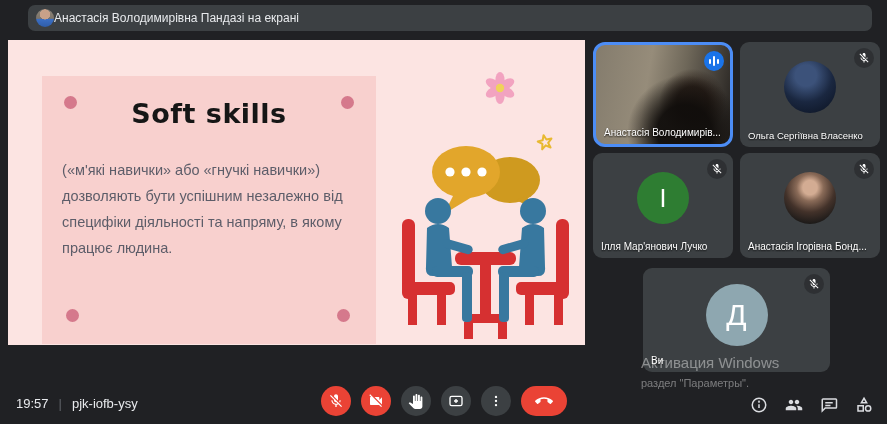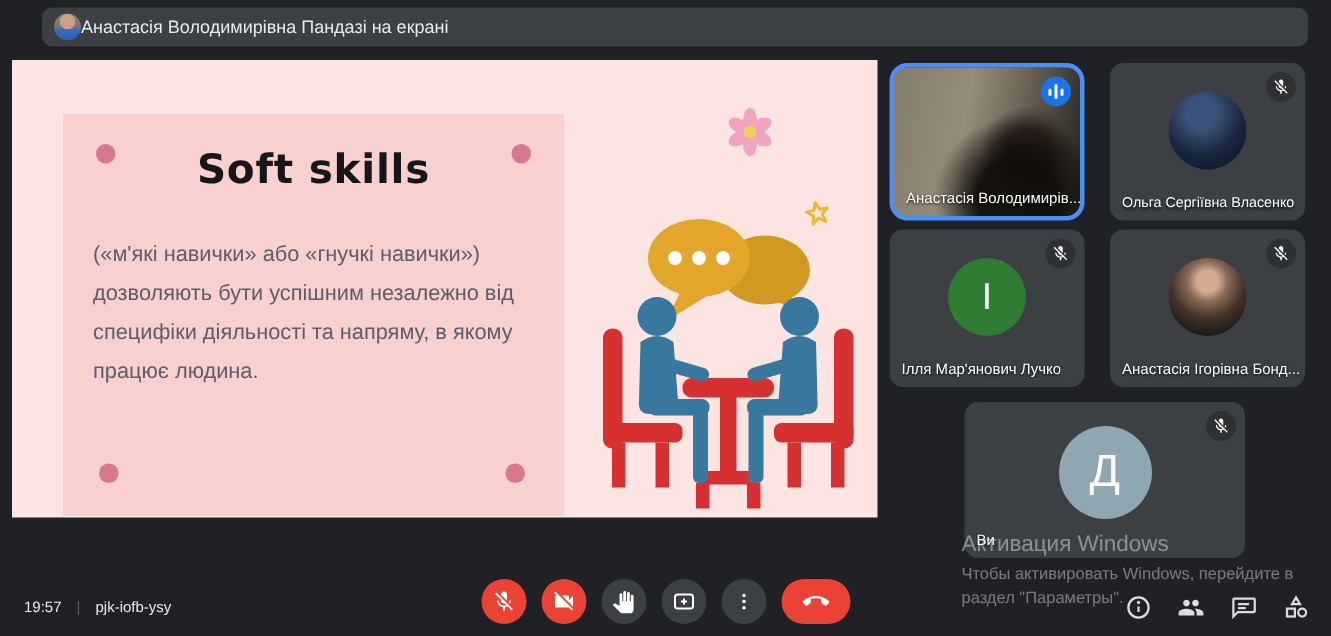--- a/index.html
+++ b/index.html
@@ -21,21 +21,21 @@
   .dot { position:absolute; width:13px; height:13px; border-radius:50%; background:#d5798c; }
   .dot.tl { left:22px; top:20px; } .dot.tr { right:22px; top:20px; }
   .dot.bl { left:24px; bottom:22px; } .dot.br { right:26px; bottom:22px; }
   .slide-title { margin-top:22px; text-align:center; font-family:"DejaVu Sans", sans-serif;
     font-weight:800; font-size:27px; color:#161616; letter-spacing:.5px; }
   .slide-body { margin:28px auto 0; width:88%; font-size:14.5px;
     line-height:1.8; color:#5d5d69; }
   .illus { position:absolute; left:390px; top:24px; }
 
   
-  .tile { position:absolute; width:130px; height:105px; background:#3c4043; border-radius:9px; overflow:hidden; }
+  .tile { position:absolute; width:140px; height:105px; background:#3c4043; border-radius:9px; overflow:hidden; }
   .tile-video { left:593px; top:42px; border:3px solid #4c8df6; border-radius:12px;
     background:
       radial-gradient(circle at 66% 88%, rgba(16,13,11,.95) 0 22%, rgba(16,13,11,0) 46%),
       radial-gradient(circle at 72% 58%, rgba(35,24,18,.85) 0 14%, rgba(35,24,18,0) 30%),
       linear-gradient(100deg,#847c6d 0%,#968c7a 38%,#6e6759 62%,#4a453e 80%,#23201d 100%); }
   .tile-2 { left:740px; top:42px;padding-left:48px; }
   .tile-3 { left:593px; top:153px; }
   .tile-4 { left:740px; top:153px; }
   .tile-5 { left:643px; top:268px; width:187px; height:104px; }
   .tile-name { position:absolute; left:8px; bottom:6px; font-size:10px; color:#fff;
@@ -52,21 +52,21 @@
   .chip-speaking { background:#1a73e8; gap:1.5px; }
   .bar { width:2.5px; border-radius:2px; background:#fff; }
   .bar.s { height:5px; } .bar.m { height:10px; }
 
   
   .wm-title { position:absolute; left:641px; top:354px; font-size:15px; color:rgba(255,255,255,.42); }
   .wm-sub { position:absolute; left:641px; top:376px; font-size:11px; line-height:1.45; color:rgba(255,255,255,.40); }
 
   
   .meet-info { position:absolute; left:16px; bottom:13px; display:flex; gap:10px;
-    align-items:flex-end; font-size:10px; color:#e8eaed; }
+    align-items:flex-end; font-size:13px; color:#e8eaed; }
   .divider { color:#5f6368; }
   .controls { position:absolute; left:50%; transform:translateX(-50%); bottom:8px;
     display:flex; gap:10px; align-items:center; }
   .btn { width:30px; height:30px; border-radius:50%; background:#3c4043; border:none;
     display:flex; align-items:center; justify-content:center; cursor:pointer; padding:0; }
   .btn.danger { background:#ea4335; }
   .btn-end { width:46px; height:30px; border-radius:16px; background:#ea4335; border:none;
     display:flex; align-items:center; justify-content:center; cursor:pointer; padding:0; }
   .right-icons { position:absolute; right:14px; bottom:10px; display:flex; gap:17px;
     align-items:center; color:#dadce0; }
@@ -184,21 +184,20 @@
     <svg width="12" height="12" viewBox="0 0 24 24" fill="#fff">
         <path d="M19 11h-1.7c0 .74-.16 1.43-.43 2.05l1.23 1.23c.56-.98.9-2.09.9-3.28zm-4.02.17c0-.06.02-.11.02-.17V5c0-1.66-1.34-3-3-3S9 3.34 9 5v.18l5.98 5.99zM4.27 3L3 4.27l6.01 6.01V11c0 1.66 1.33 3 2.99 3 .22 0 .44-.03.65-.08l1.66 1.66c-.71.33-1.5.52-2.31.52-2.76 0-5.3-2.1-5.3-5.1H5c0 3.41 2.72 6.23 6 6.72V21h2v-3.28c.91-.13 1.77-.45 2.54-.9L19.73 21 21 19.73 4.27 3z"></path>
       </svg>
   </div>
   <div class="av av-slate">Д</div>
   <span class="tile-name">Ви</span>
 </div>
 
 <div class="wm-title">Активация Windows</div>
 <div class="wm-sub">
-  <div>Чтобы активировать Windows, перейдите в</div>
   <div>раздел "Параметры".</div>
 </div>
 
 <div class="meet-info">
   <span>19:57</span>
   <span class="divider">|</span>
   <span>pjk-iofb-ysy</span>
 </div>
 
 <div class="controls">

